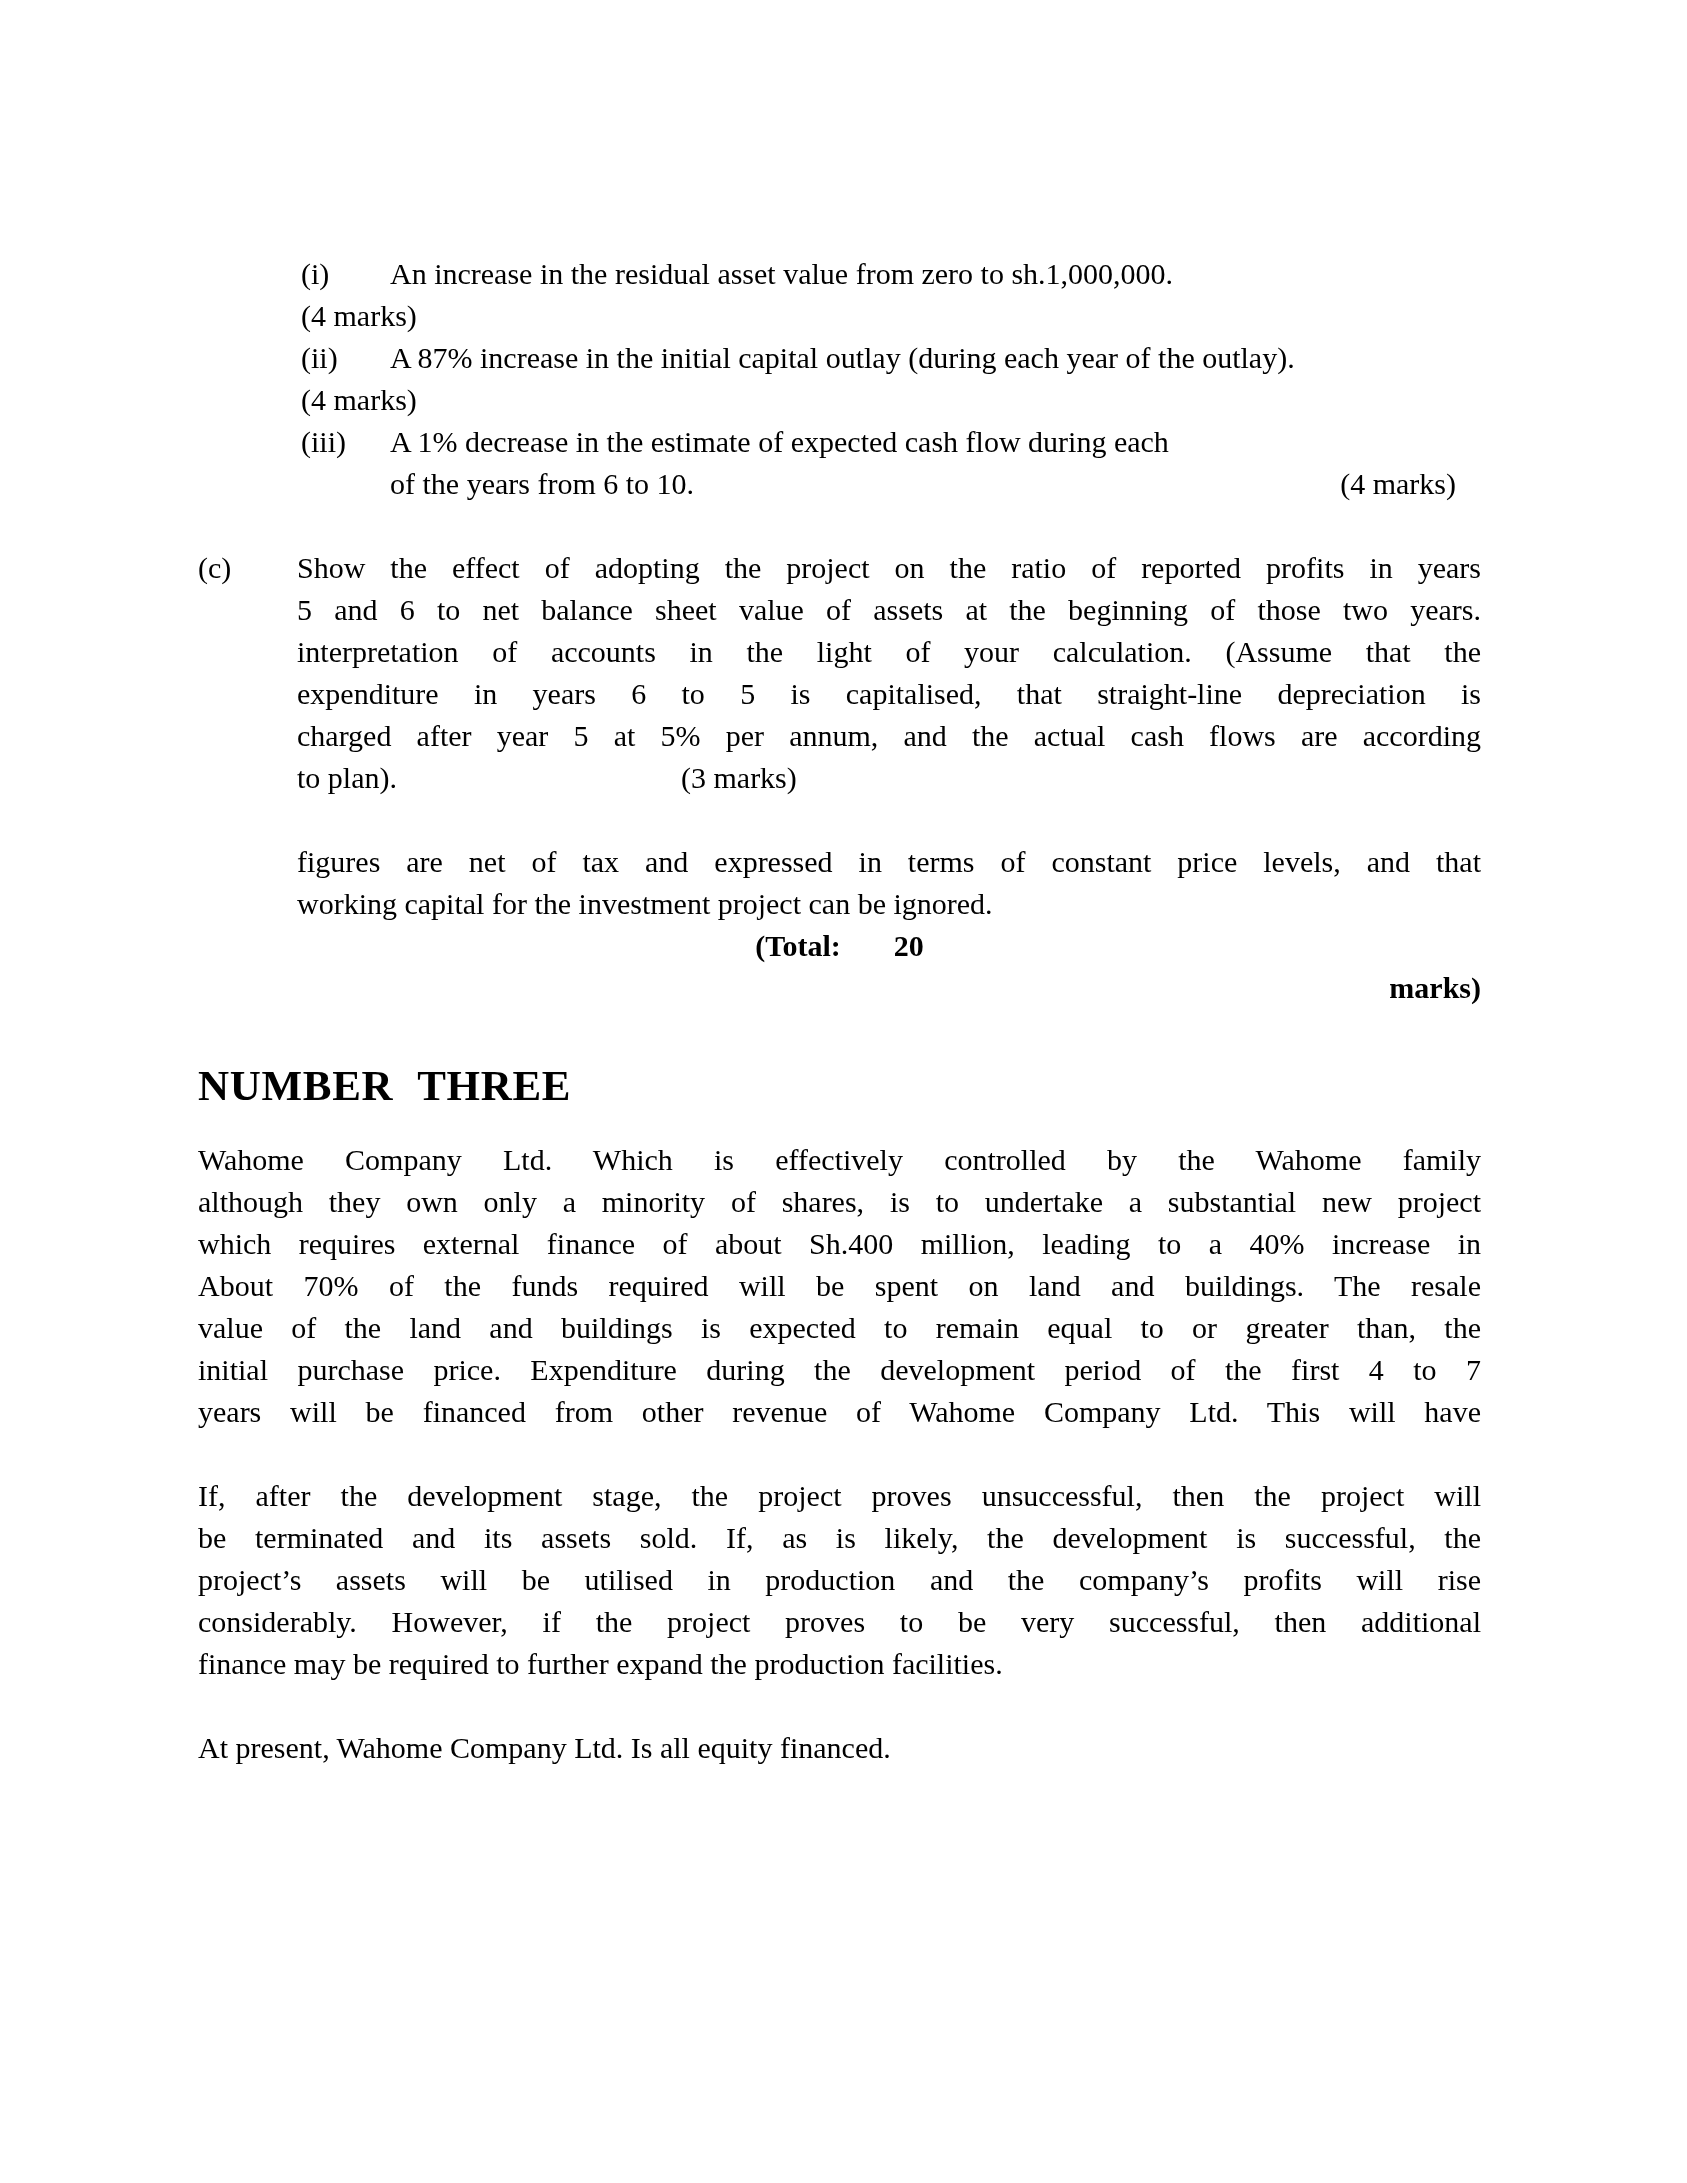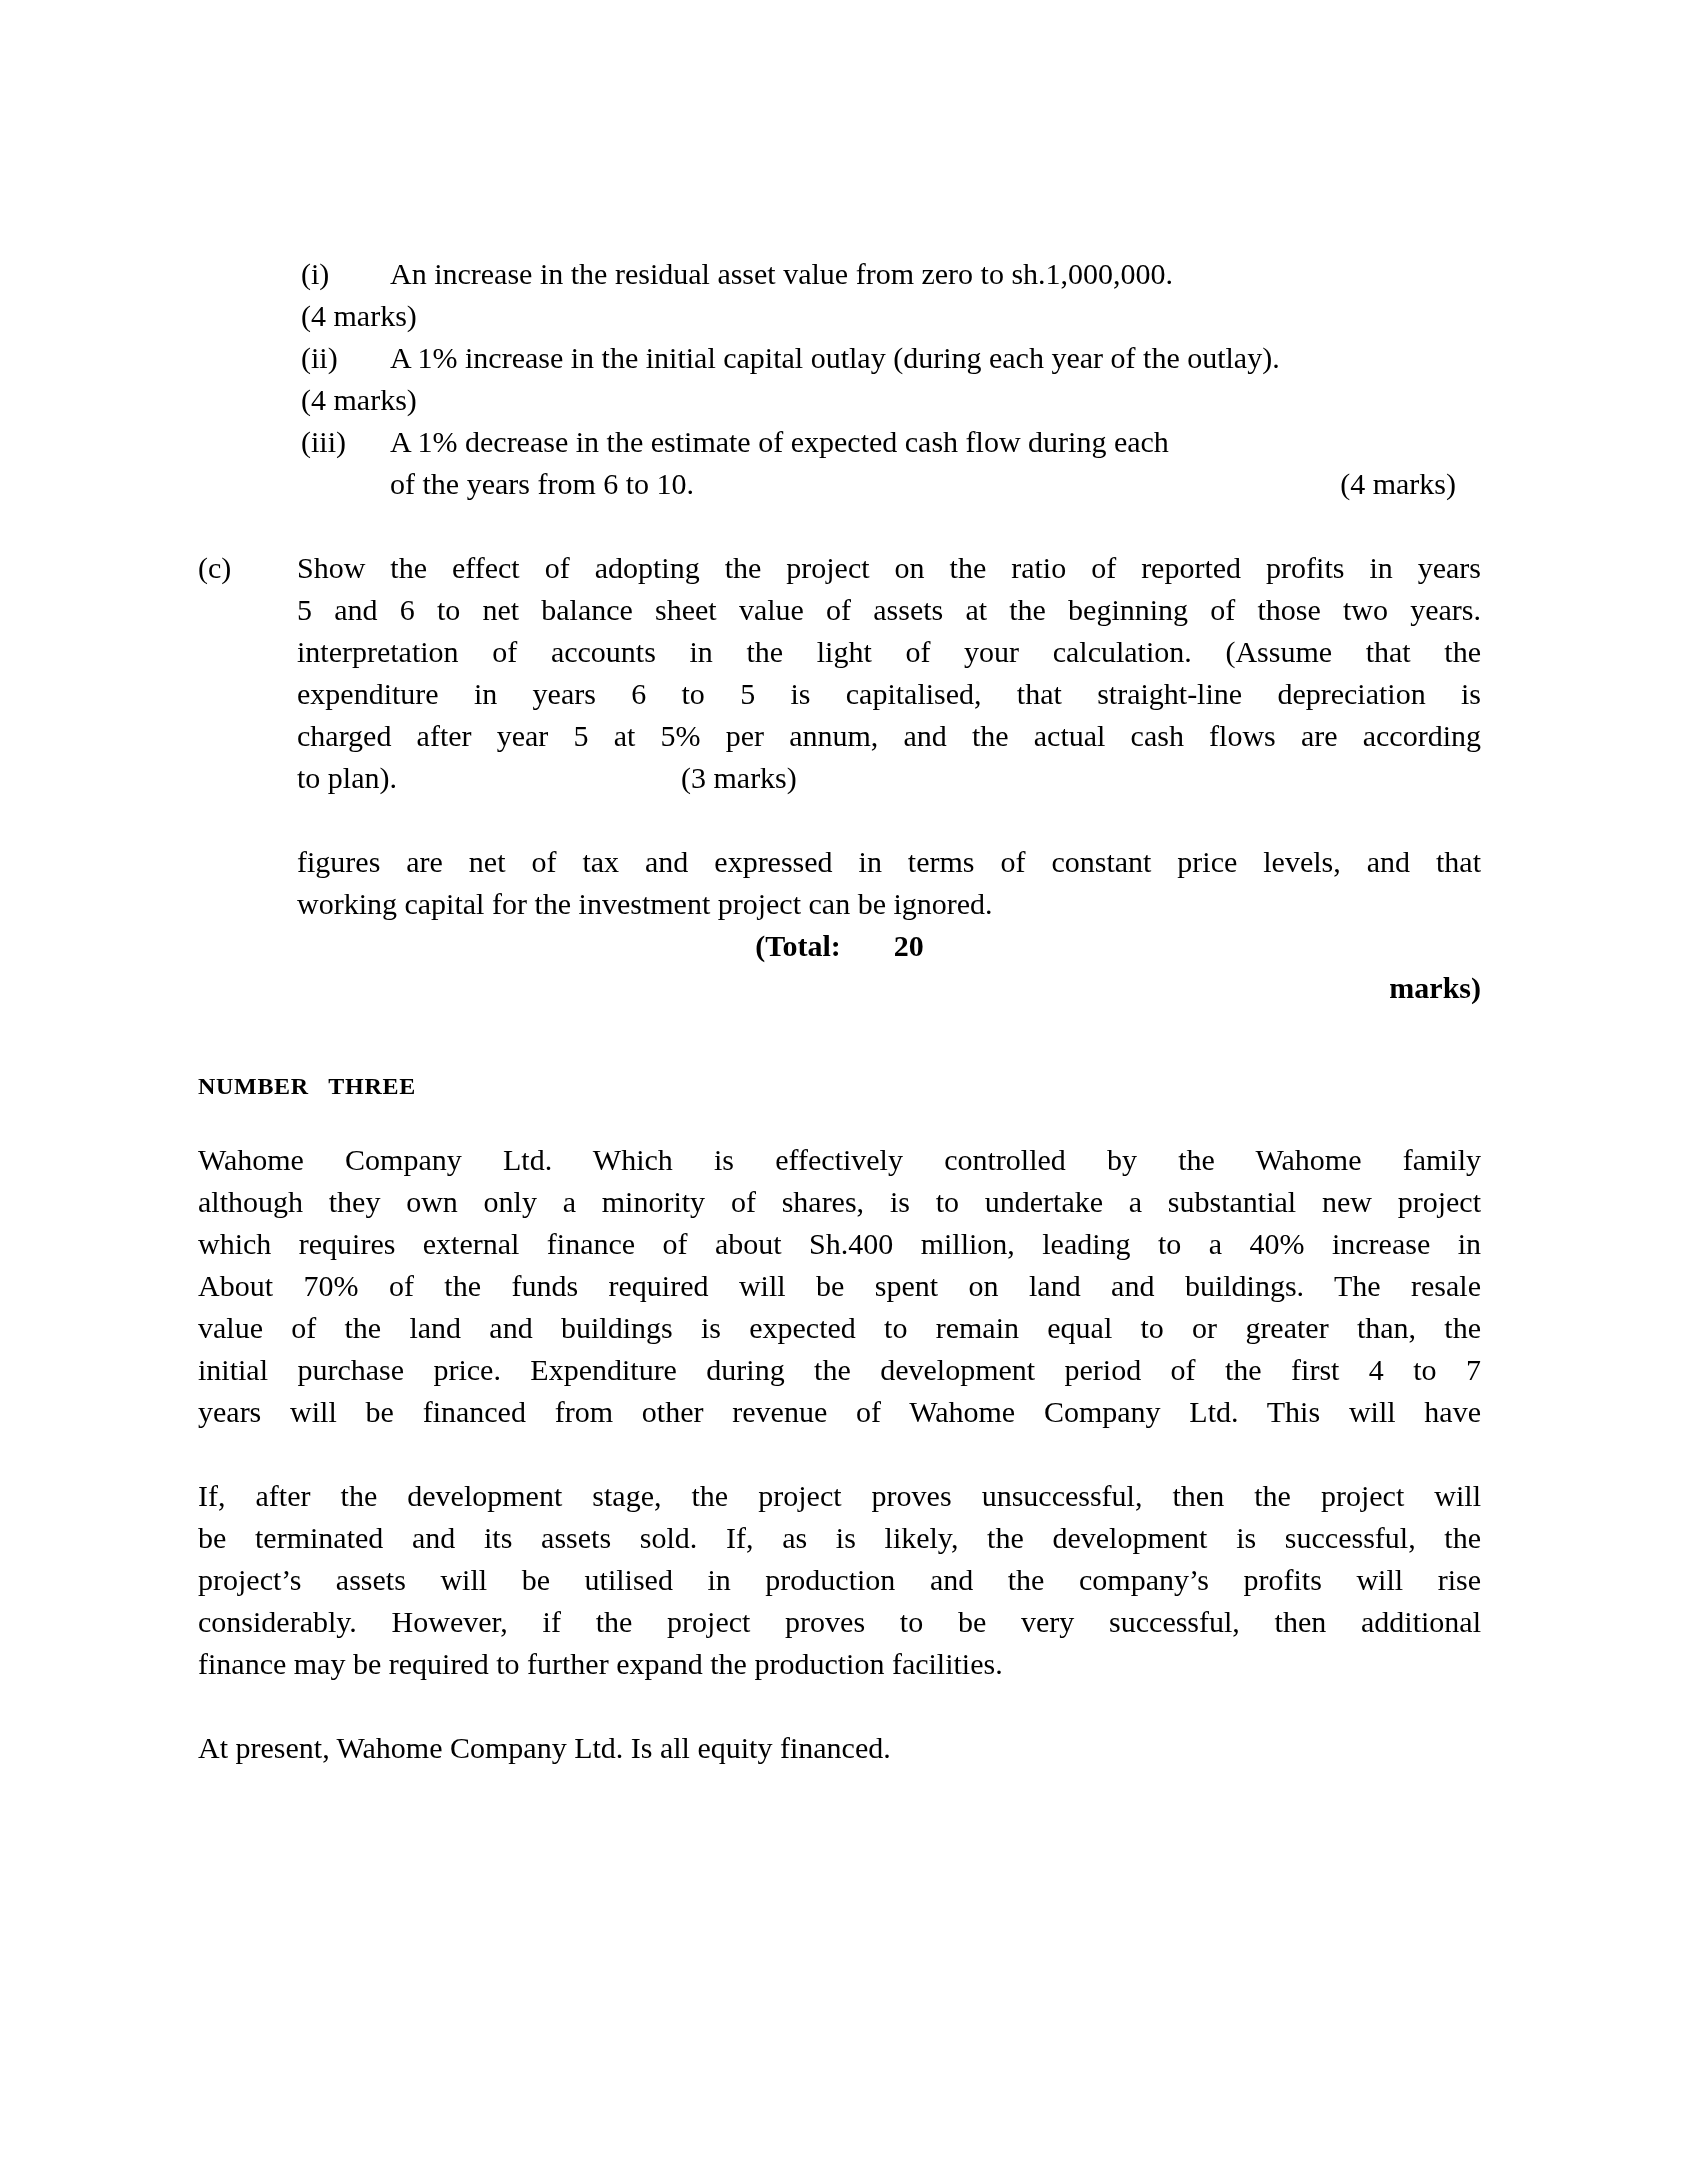--- a/index.html
+++ b/index.html
@@ -34,21 +34,21 @@
   }
   .c-block, .indent-block { position: relative; padding-left: 99px; }
   .c-marker { position: absolute; left: 0; top: 0; }
   .spacer-inline { display: inline-block; width: 284px; }
   .total-row { text-align: center; font-weight: bold; min-height: 42px; }
   .total-gap { display: inline-block; width: 53px; }
   .bold { font-weight: bold; text-align: right; }
   .gap-line { height: 42px; }
   .heading {
     font-weight: bold;
-    font-size: 24px;
+    font-size: 43px;
     line-height: 46px;
     word-spacing: 13.2px;
     letter-spacing: 0.7px;
     margin-top: 54px;
     margin-bottom: 30px;
   }
 </style>
 </head>
 <body>
 
@@ -56,21 +56,21 @@
   <div class="content">
 
     <div class="item-row">
       <span class="item-marker">(i)</span>
       <span>An increase in the residual asset value from zero to sh.1,000,000.</span>
     </div>
     <div class="marks-row">(4 marks)</div>
 
     <div class="item-row">
       <span class="item-marker">(ii)</span>
-      <span>A 1% increase in the initial capital outlay (during each year of the outlay).</span>
+      <span>A 87% increase in the initial capital outlay (during each year of the outlay).</span>
     </div>
     <div class="marks-row">(4 marks)</div>
 
     <div class="item-row">
       <span class="item-marker">(iii)</span>
       <span>A 1% decrease in the estimate of expected cash flow during each</span>
     </div>
     <div class="split-row">
       <span>of the years from 6 to 10.</span>
       <span>(4 marks)</span>

